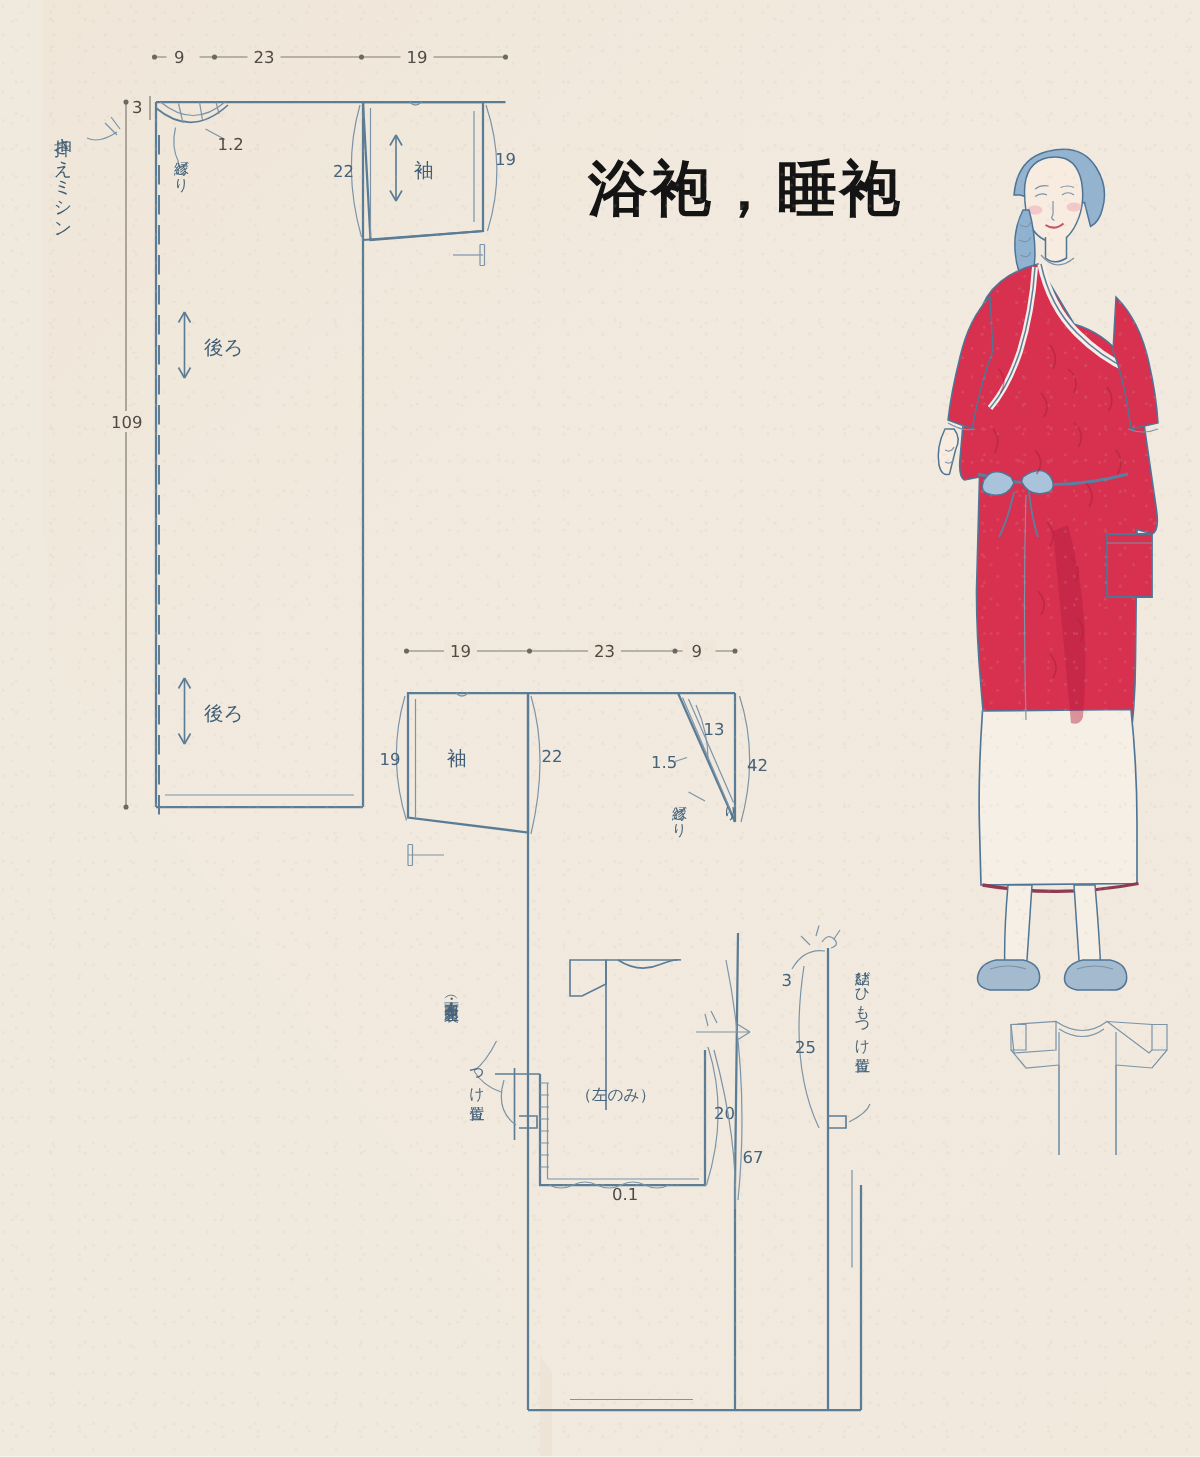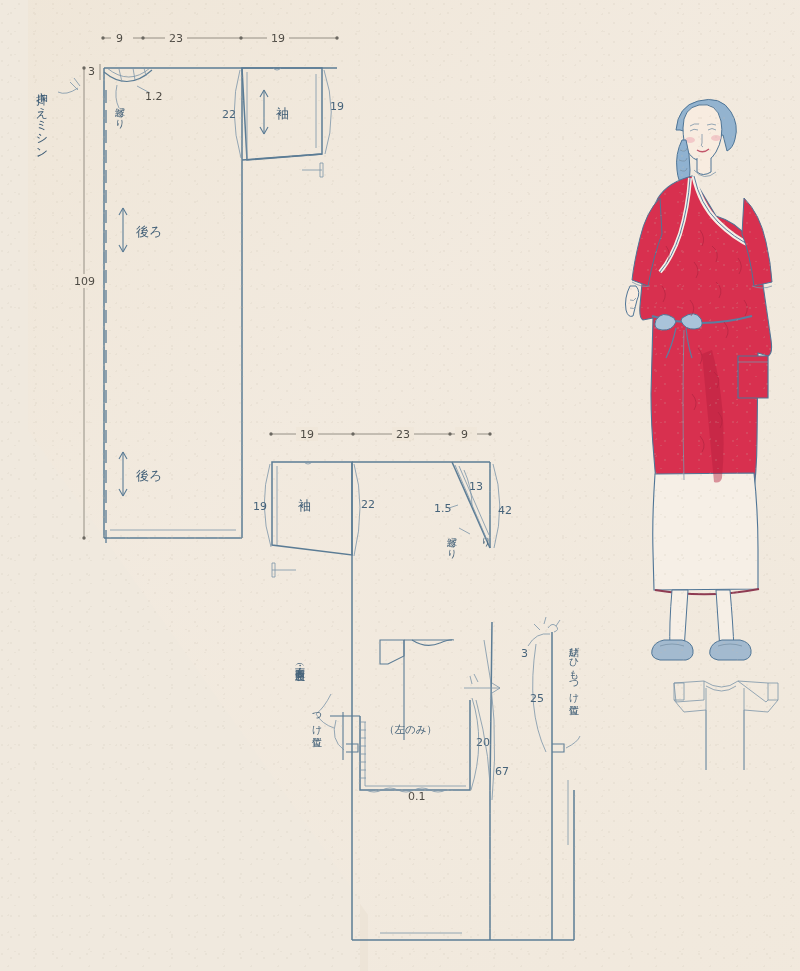--- a/index.html
+++ b/index.html
@@ -65,20 +65,21 @@
 </head>
 <body>
 
 <div id="page">
 
   <div id="paper"></div>
   <div id="paperlight"></div>
   <div id="cutshade"></div>
   <div id="cutcorner"></div>
 
+  <div id="title">浴袍，睡袍</div>
 
   <svg class="layer" viewBox="0 0 800 971">
 
     <g>
       <line class="dim" x1="103" y1="38" x2="337" y2="38"></line>
       <circle class="dot" cx="103" cy="38" r="1.7"></circle>
       <circle class="dot" cx="143" cy="38" r="1.7"></circle>
       <circle class="dot" cx="241" cy="38" r="1.7"></circle>
       <circle class="dot" cx="337" cy="38" r="1.7"></circle>
       <rect x="111" y="31" width="22" height="14" fill="#f0e7da"></rect>

